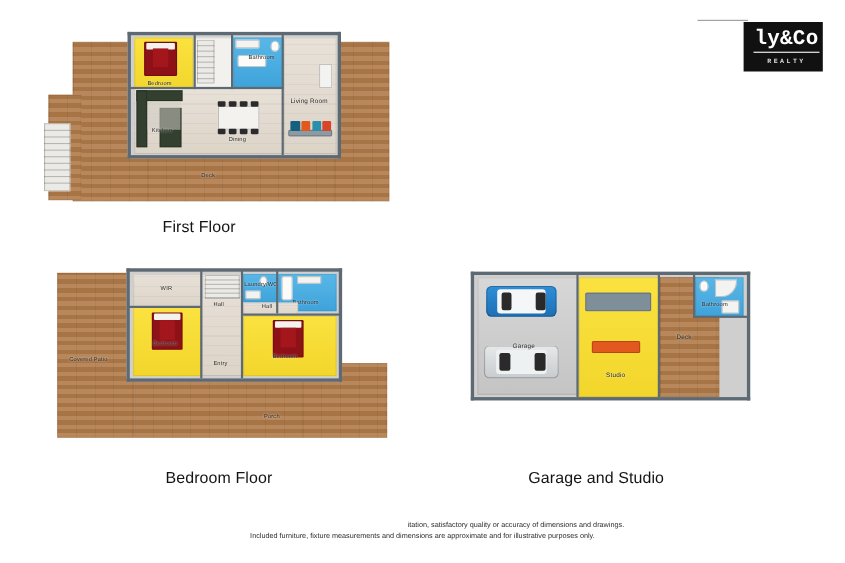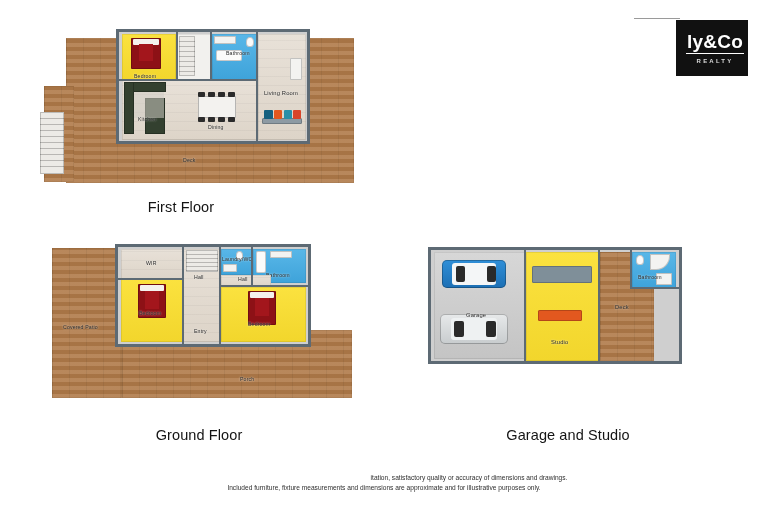--- a/index.html
+++ b/index.html
@@ -8,24 +8,25 @@
     background:#ffffff;
     font-family:"Liberation Sans", sans-serif;
     position:relative;
     overflow:hidden;
     color:#1a1a1a;
   }
   .stage{position:absolute;left:0;top:0;width:768px;height:512px;}
 
   
   #brand-logo{
-    position:absolute;left:676px;top:20px;width:72px;height:56px;
+    position:absolute;left:676px;top:20px;width:72px;height:45px;
     background:#111111;
     display:flex;flex-direction:column;align-items:center;justify-content:center;
     overflow:hidden;
+    font-family:Liberation Mono, monospace;
   }
   #brand-logo .logo-main{
     color:#ffffff;font-size:19px;font-weight:700;letter-spacing:.2px;
     line-height:1;white-space:nowrap;
     border-bottom:1.5px solid #ffffff;padding:0 1px 2px 1px;
     margin-left:6px;
   }
   #brand-logo .logo-sub{
     color:#dddddd;font-size:6px;font-weight:700;letter-spacing:2.2px;
     margin-top:4px;margin-left:6px;
@@ -249,21 +250,21 @@
     <div class="wall" style="left:115px;top:16px;width:196px;height:2.5px;"></div>
     <div class="wall" style="left:115px;top:16px;width:2.5px;height:103px;"></div>
     <div class="wall" style="left:308px;top:16px;width:2.5px;height:103px;"></div>
     <div class="wall" style="left:115px;top:116px;width:196px;height:2.5px;"></div>
     <div class="wall" style="left:182px;top:18px;width:1.8px;height:98px;"></div>
     <div class="wall" style="left:219px;top:18px;width:1.8px;height:98px;"></div>
     <div class="wall" style="left:117px;top:50px;width:66px;height:1.8px;"></div>
     <div class="wall" style="left:221px;top:57px;width:88px;height:1.8px;"></div>
     <div class="wall" style="left:251px;top:18px;width:1.8px;height:39px;"></div>
 
-    <div class="caption" style="left:199px;top:199px;transform:translateX(-50%);">Ground Floor</div>
+    <div class="caption" style="left:199px;top:199px;transform:translateX(-50%);">Bedroom Floor</div>
   </div>
 
   <div class="plan" id="plan-garage-studio" style="left:384px;top:228px;width:384px;height:230px;">
 
     <div class="shell" style="left:44px;top:19px;width:254px;height:117px;"></div>
 
     <div class="room r-grey" style="left:50px;top:24px;width:92px;height:107px;"></div>
     <div class="car" style="left:58px;top:32px;width:64px;height:28px;background:linear-gradient(180deg,#2f8fd8,#1c6fb4);">
       <div class="cabin"></div>
       <div class="wind" style="left:22%;top:20%;width:14%;height:60%;"></div>
@@ -292,19 +293,19 @@
 
     <div class="wall" style="left:44px;top:19px;width:254px;height:2.5px;"></div>
     <div class="wall" style="left:44px;top:19px;width:2.5px;height:117px;"></div>
     <div class="wall" style="left:295px;top:19px;width:2.5px;height:117px;"></div>
     <div class="wall" style="left:44px;top:133px;width:254px;height:2.5px;"></div>
     <div class="wall" style="left:140px;top:21px;width:1.8px;height:112px;"></div>
     <div class="wall" style="left:214px;top:21px;width:1.8px;height:112px;"></div>
     <div class="wall" style="left:246px;top:21px;width:1.8px;height:40px;"></div>
     <div class="wall" style="left:246px;top:59px;width:50px;height:1.8px;"></div>
 
-    <div class="caption" style="left:184px;top:199px;transform:translateX(-50%);">Garage and Studio</div>
+    <div class="caption" style="left:158px;top:199px;transform:translateX(-50%);">Garage and Studio</div>
   </div>
 
   <div class="disc" id="disclaimer-line-1">itation, satisfactory quality or accuracy of dimensions and drawings.</div>
   <div class="disc" id="disclaimer-line-2">Included furniture, fixture measurements and dimensions are approximate and for illustrative purposes only.</div>
 
 </div>
 
 </body></html>

